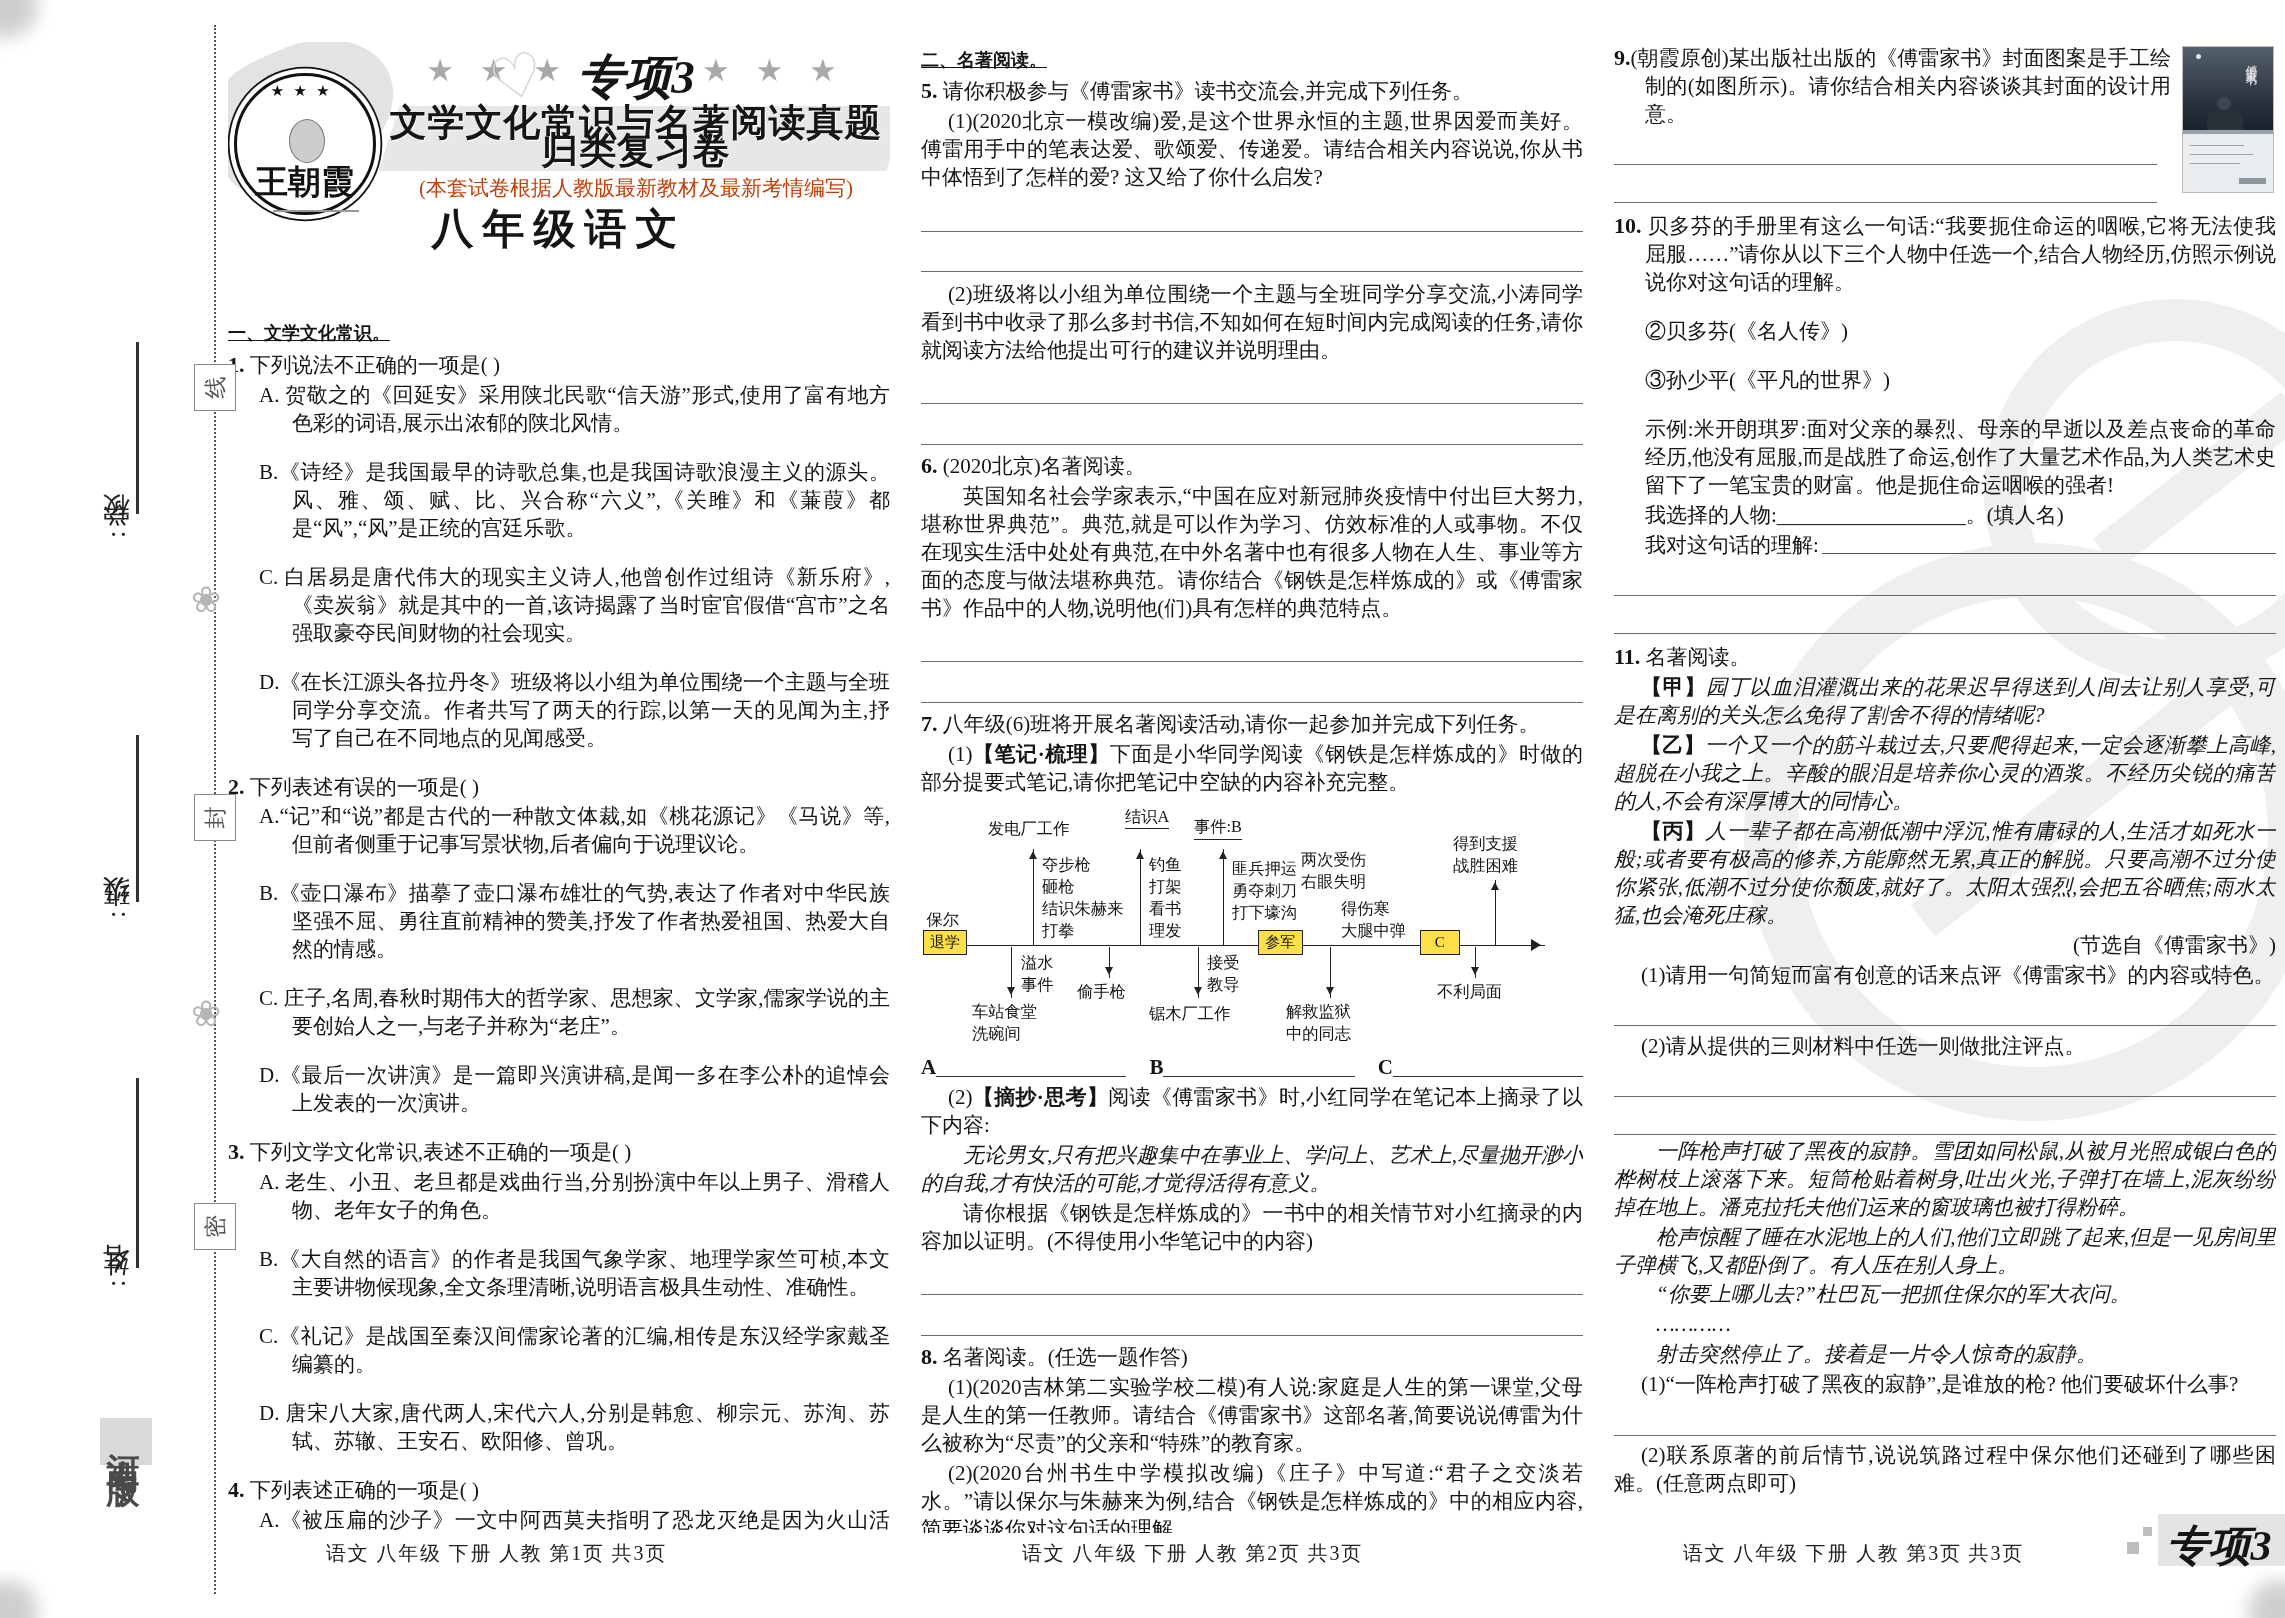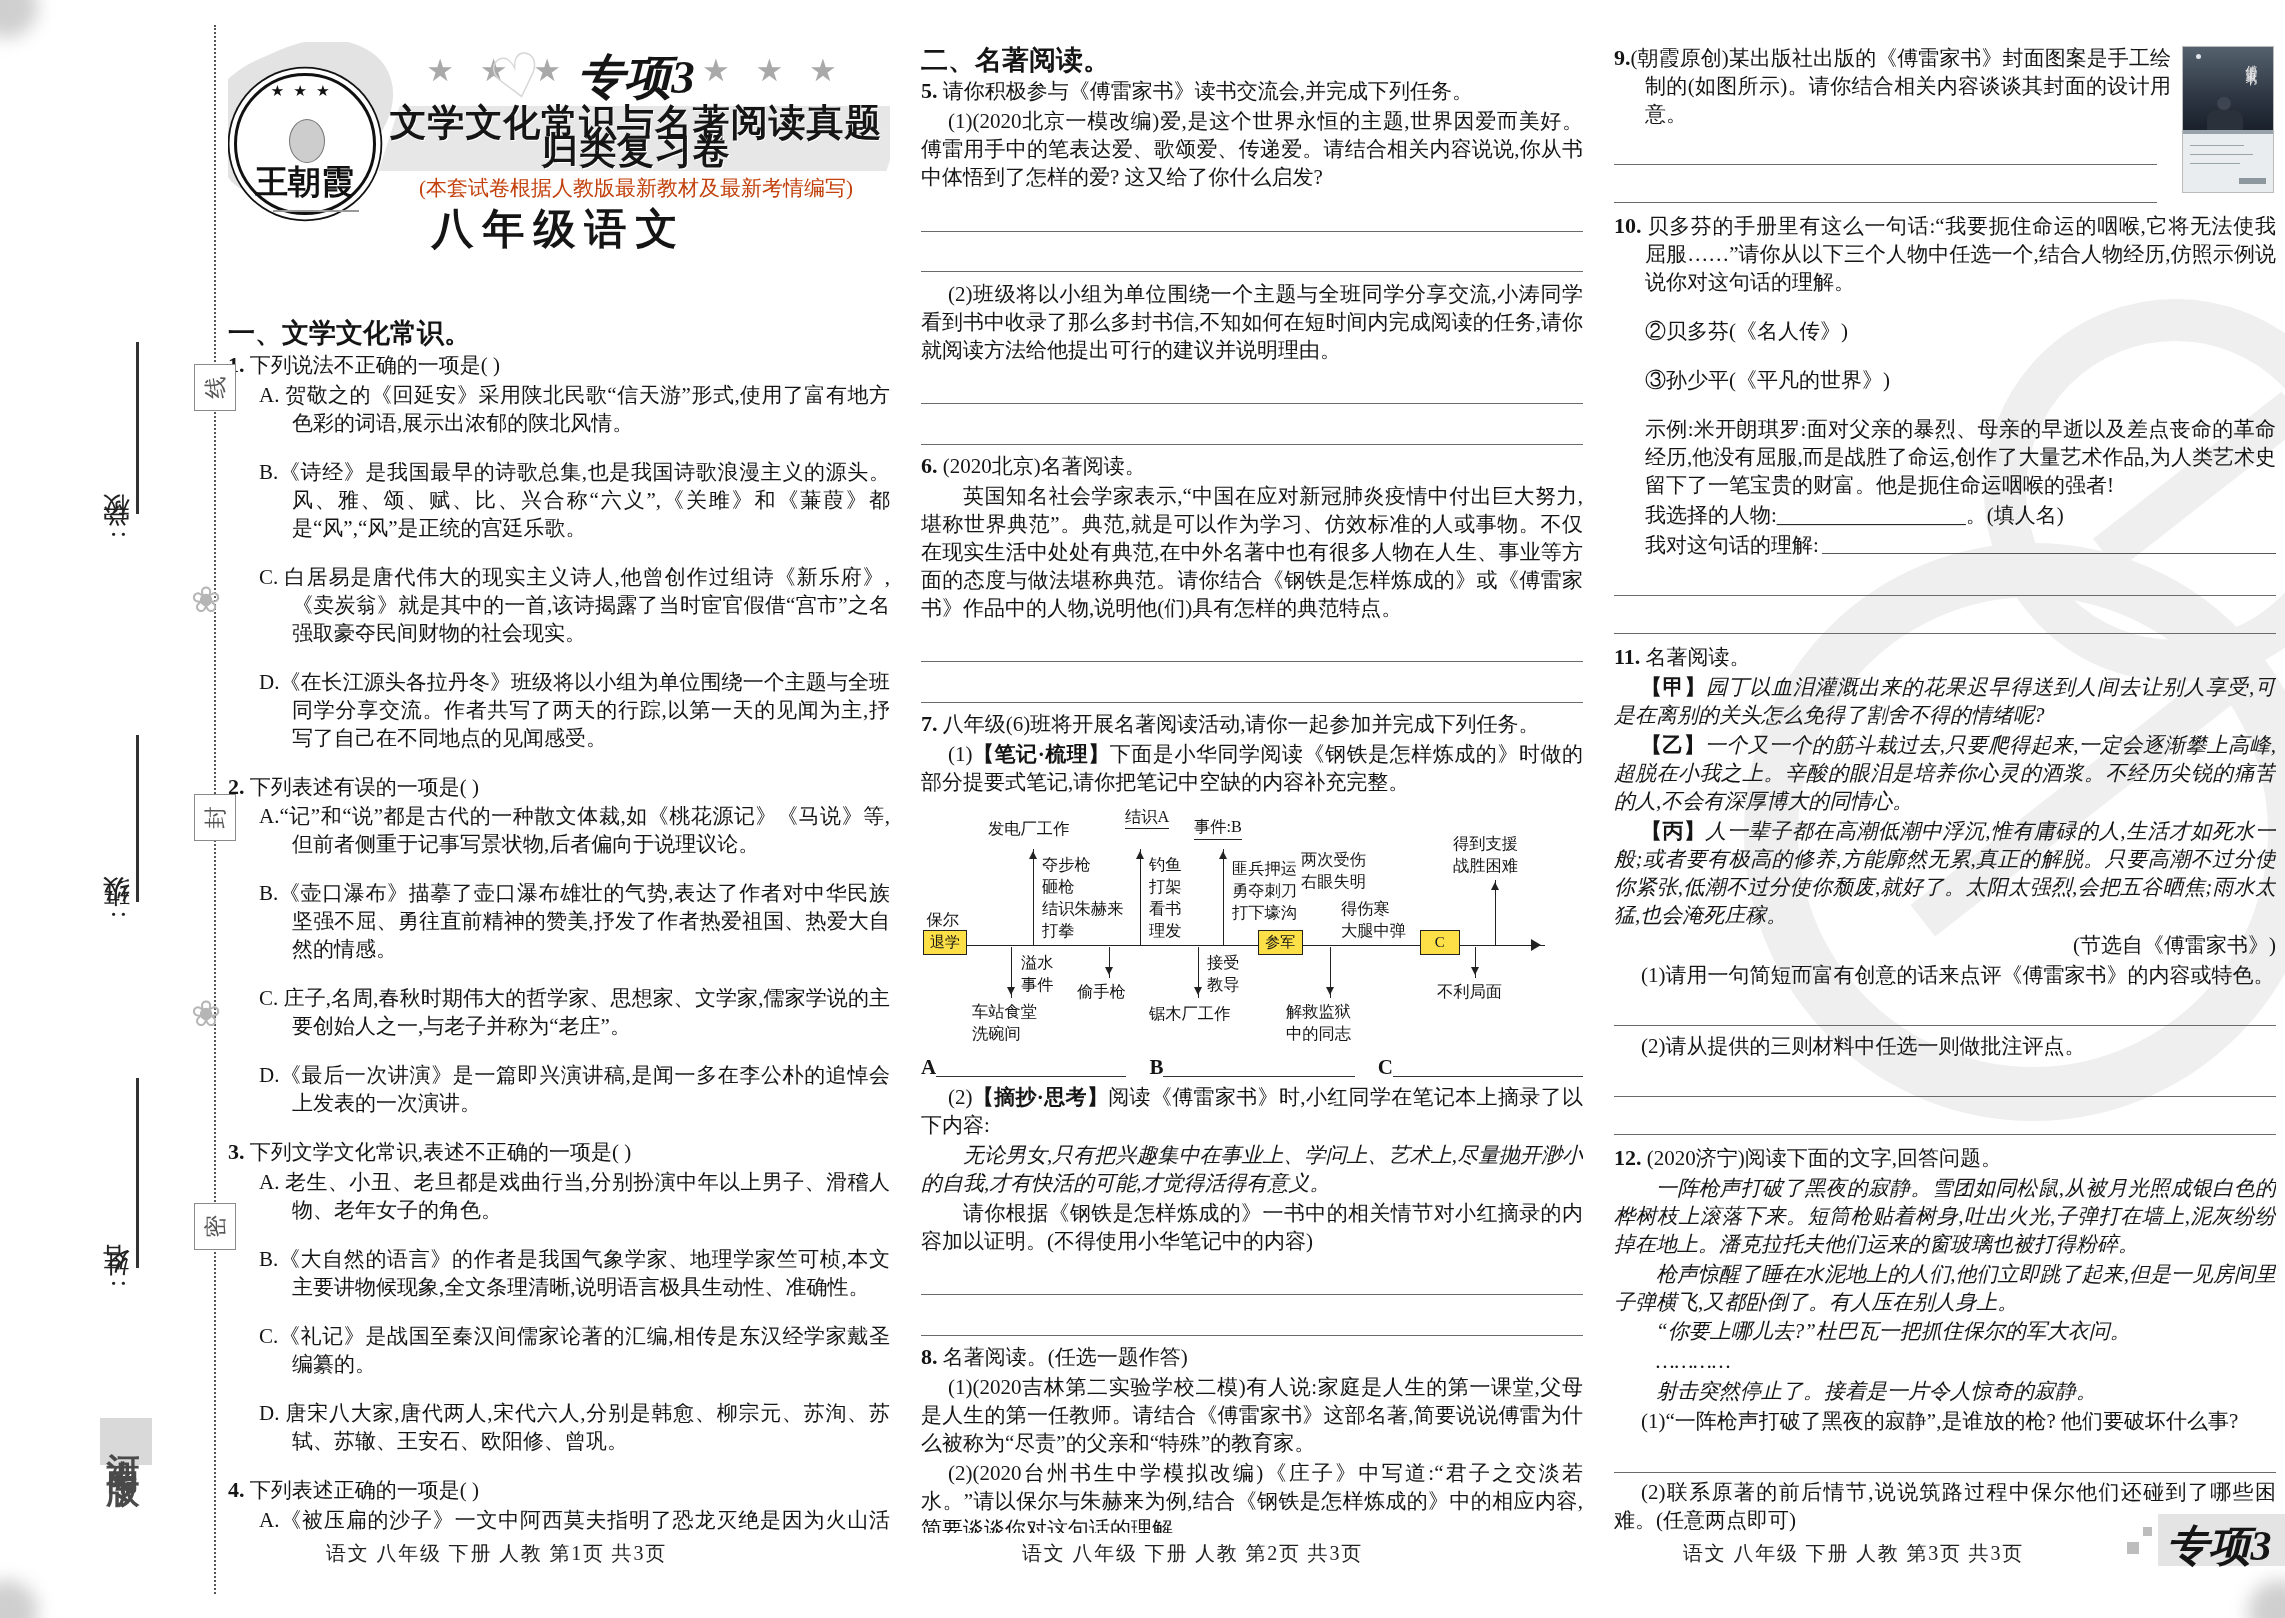--- a/index.html
+++ b/index.html
@@ -38,21 +38,21 @@
   .stars-line{margin-left:154px;text-align:center;padding-top:14.5px;}
   .stars{font-size:31px;color:#a9a9a9;letter-spacing:9px;vertical-align:12.7px;}
   .topic{font-size:47px;font-weight:bold;font-style:italic;margin:0 7.2px;}
   .band{margin-left:154px;margin-top:9px;position:relative;}
   .band .bg{position:absolute;left:7.2px;top:-3.6px;right:-7.2px;bottom:-5.4px;background:#e7e7e7;transform:skewX(-18deg);}
   .band .t{position:relative;text-align:center;font-size:37px;font-weight:bold;letter-spacing:0.9px;
            text-shadow:0.9px 0.9px 0 #fff;}
   .subtitle{margin-left:154px;text-align:center;font-size:21px;margin-top:9px;color:#c2410c;}
   .grade{text-align:center;font-size:42px;font-weight:bold;letter-spacing:9px;margin-top:12.7px;}
   
-  .sec{font-weight:bold;font-size:27px;margin:3.6px 0;}
+  .sec{font-weight:bold;font-size:18px;margin:3.6px 0;text-decoration:underline;}
   .q{padding-left:31px;text-indent:-31px;margin:1.8px 0;}
   .q b{font-size:22px;}
   .opt{margin-left:31px;padding-left:33px;text-indent:-33px;margin-top:0.9px;}
   .pq{text-indent:27px;margin:2px 0;}
   .para{text-indent:42px;margin:1.8px 0;}
   .para0{text-indent:0;margin:1.8px 0;}
   .item{margin-left:31px;}
   .src{text-align:right;margin:1.8px 0;}
   .pre{white-space:pre-line;}
   
@@ -324,21 +324,20 @@
       <p class="pq"><b>【甲】</b><span style="font-style:italic;">园丁以血泪灌溉出来的花果迟早得送到人间去让别人享受,可是在离别的关头怎么免得了割舍不得的情绪呢?</span></p>
       <p class="pq"><b>【乙】</b><span style="font-style:italic;">一个又一个的筋斗栽过去,只要爬得起来,一定会逐渐攀上高峰,超脱在小我之上。辛酸的眼泪是培养你心灵的酒浆。不经历尖锐的痛苦的人,不会有深厚博大的同情心。</span></p>
       <p class="pq"><b>【丙】</b><span style="font-style:italic;">人一辈子都在高潮低潮中浮沉,惟有庸碌的人,生活才如死水一般;或者要有极高的修养,方能廓然无累,真正的解脱。只要高潮不过分使你紧张,低潮不过分使你颓废,就好了。太阳太强烈,会把五谷晒焦;雨水太猛,也会淹死庄稼。</span></p>
       <p class="src">(节选自《傅雷家书》)</p>
       <p class="pq">(1)请用一句简短而富有创意的话来点评《傅雷家书》的内容或特色。</p>
       <div class="ln"></div>
       <p class="pq" style="margin-top:5.4px;">(2)请从提供的三则材料中任选一则做批注评点。</p>
       <div class="ln"></div>
       <div class="ln"></div>
 
-      <p class="q" style="margin-top:9px;"><b>12.</b> <span>(2020济宁)阅读下面的文字,回答问题。</span></p>
       <p class="para" style="font-style:italic;">一阵枪声打破了黑夜的寂静。雪团如同松鼠,从被月光照成银白色的桦树枝上滚落下来。短筒枪贴着树身,吐出火光,子弹打在墙上,泥灰纷纷掉在地上。潘克拉托夫他们运来的窗玻璃也被打得粉碎。</p>
       <p class="para" style="font-style:italic;">枪声惊醒了睡在水泥地上的人们,他们立即跳了起来,但是一见房间里子弹横飞,又都卧倒了。有人压在别人身上。</p>
       <p class="para" style="font-style:italic;">“你要上哪儿去?”杜巴瓦一把抓住保尔的军大衣问。</p>
       <p class="para" style="font-style:italic;">…………</p>
       <p class="para" style="font-style:italic;">射击突然停止了。接着是一片令人惊奇的寂静。</p>
       <p class="pq">(1)“一阵枪声打破了黑夜的寂静”,是谁放的枪? 他们要破坏什么事?</p>
       <div class="ln"></div>
       <p class="pq" style="margin-top:5.4px;">(2)联系原著的前后情节,说说筑路过程中保尔他们还碰到了哪些困难。(任意两点即可)</p>
 
     </div>

